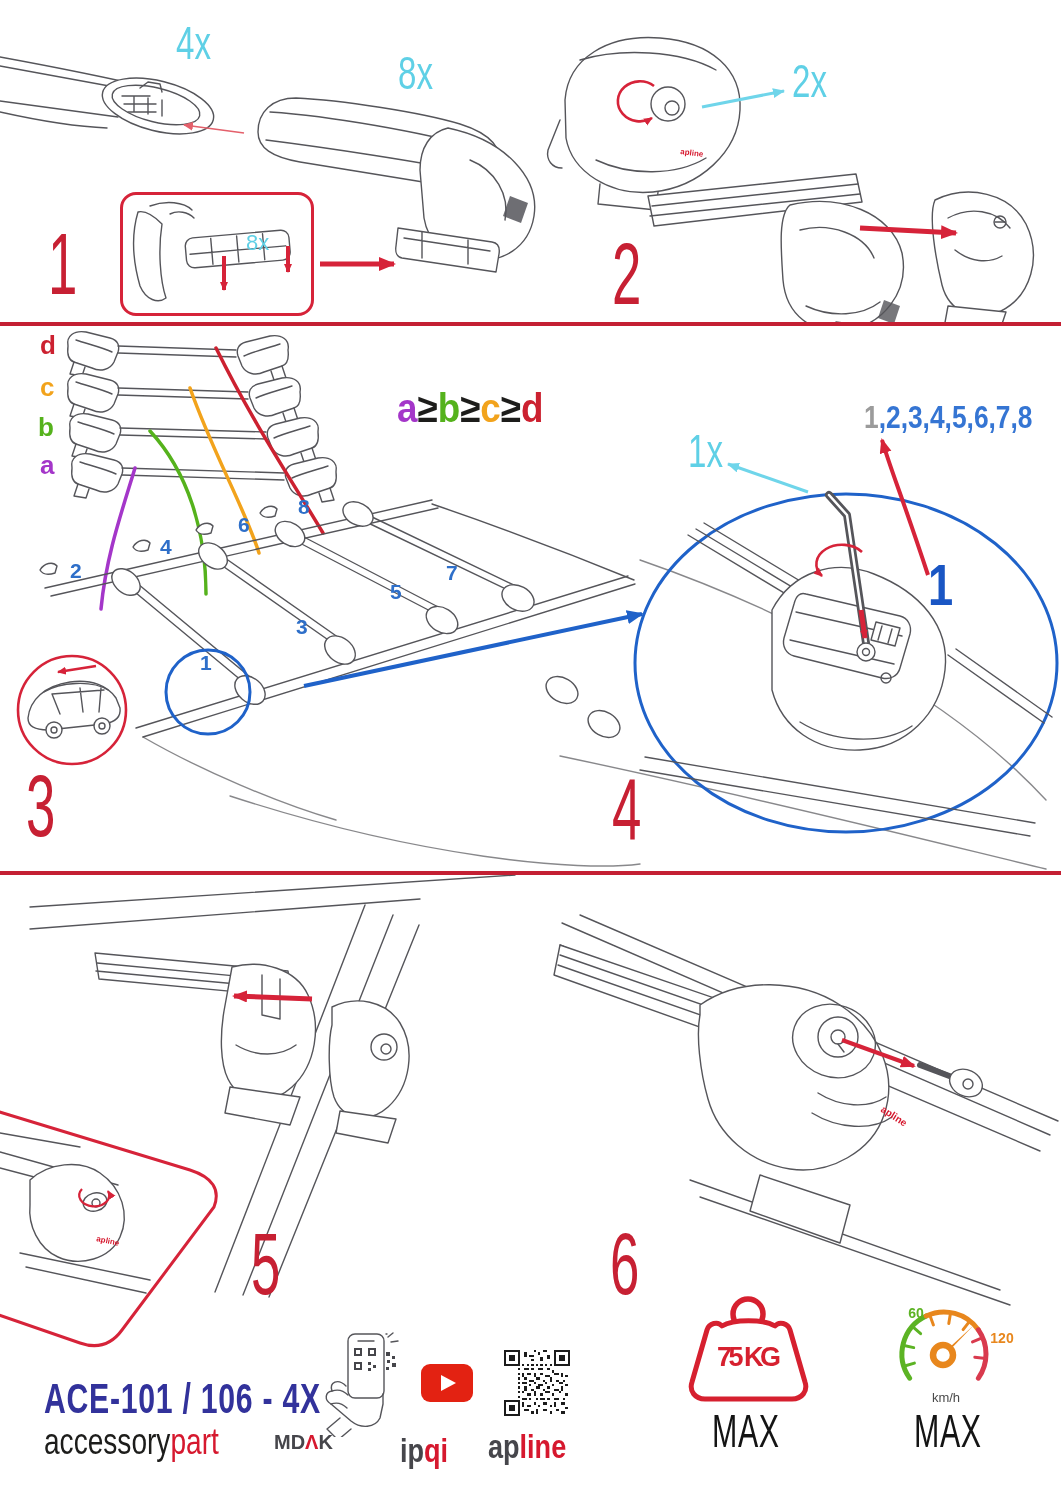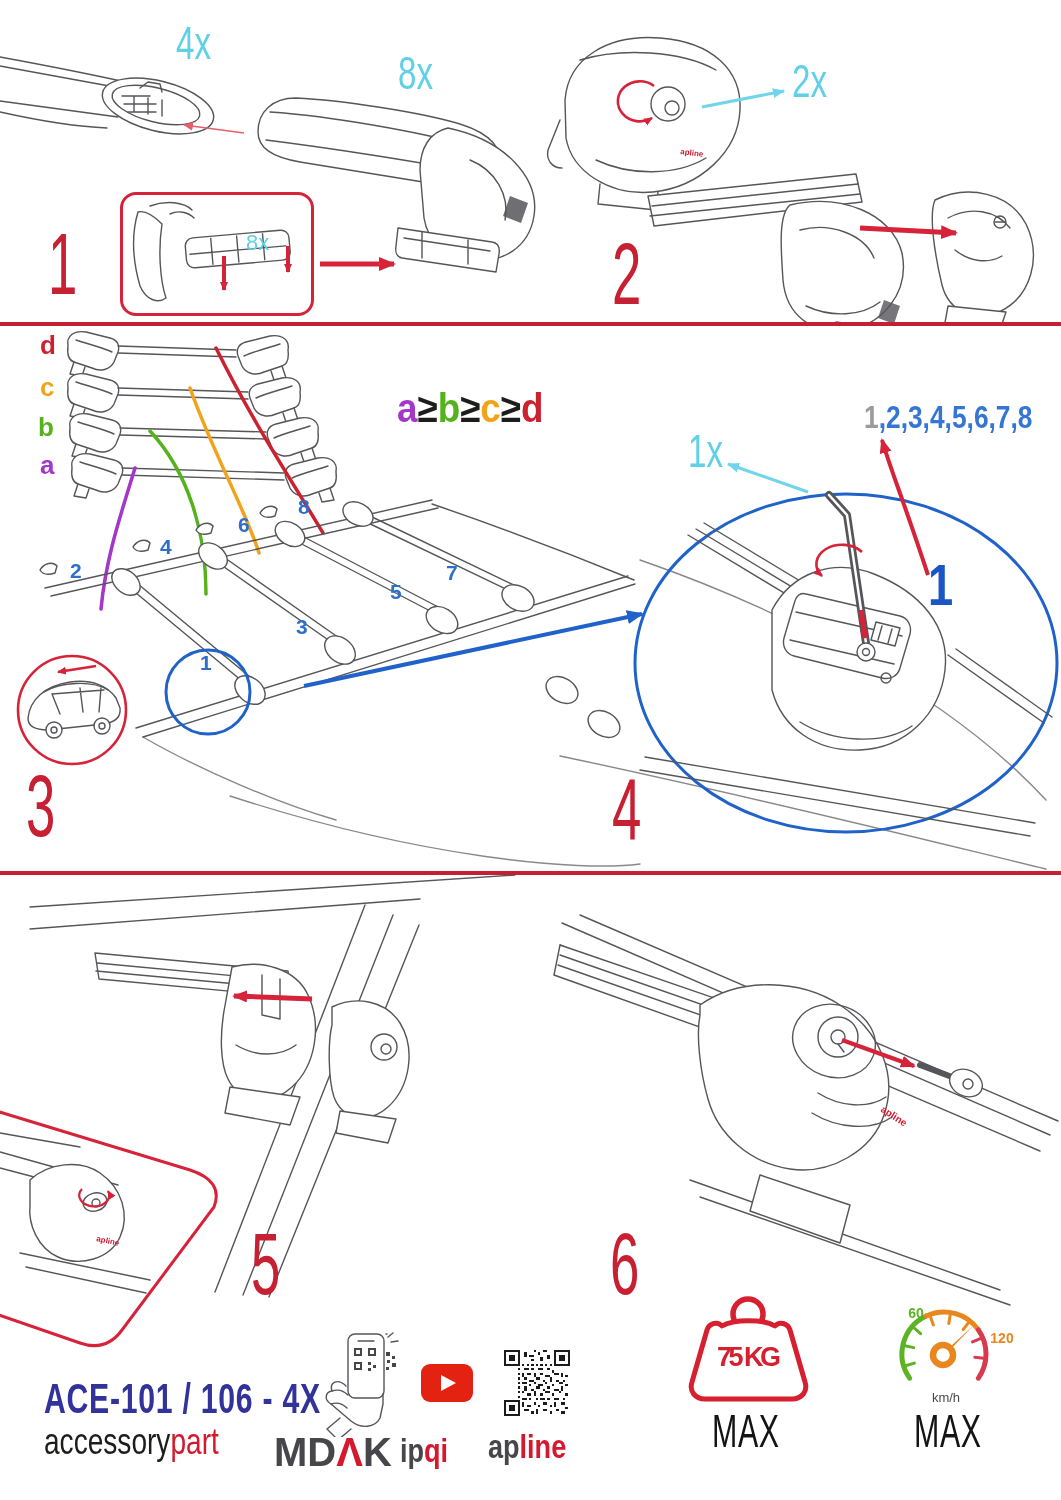--- a/index.html
+++ b/index.html
@@ -10,21 +10,21 @@
   .stepnum{color:#c72033;font-size:88px;line-height:.82;transform:scaleX(.6);transform-origin:left top;white-space:nowrap}
   .divider{position:absolute;left:0;width:1061px;height:4px;background:#c41f33}
   .rule{font-size:40px;font-weight:bold;line-height:1;transform:scaleX(.92);transform-origin:left top;white-space:nowrap}
   .rule .p{color:#a436c9}.rule .g{color:#55b21c}.rule .o{color:#f2a31c}.rule .r{color:#cc2130}.rule .k{color:#1d1d1b}
   .seq{font-size:31px;font-weight:bold;line-height:1;transform:scaleX(.85);transform-origin:left top;white-space:nowrap}
   .seq .first{color:#9b9b9b}.seq .rest{color:#3575d3}
   .big1{font-size:58px;font-weight:bold;color:#1a56c4;line-height:1;transform:scaleX(.78);transform-origin:left top}
   .model{font-size:42px;font-weight:bold;color:#32329b;line-height:1;transform:scaleX(.72);transform-origin:left top;white-space:nowrap;letter-spacing:1px}
   .brandline{font-size:36px;line-height:1;transform:scaleX(.78);transform-origin:left top;white-space:nowrap}
   .brandline .blk{color:#1d1d1b}.brandline .red{color:#d6182e}
-  .logotype{font-size:40px;font-weight:bold;line-height:1;white-space:nowrap}
+  .logotype{font-size:20px;font-weight:bold;line-height:1;white-space:nowrap}
   .logotype .gry{color:#46464b}.logotype .red{color:#d6182e}
   .lower{font-size:33px;font-weight:bold;line-height:1;transform:scaleX(.82);transform-origin:left top;white-space:nowrap}
   .max{font-size:46px;color:#141414;line-height:1;transform:scaleX(.66);transform-origin:left top;letter-spacing:1px;white-space:nowrap}
   .redbox{position:absolute;left:120px;top:192px;width:188px;height:118px;border:3px solid #d62339;border-radius:16px}
   svg{display:block}
   .la{stroke:#55555a;stroke-width:1.4;fill:none;stroke-linecap:round;stroke-linejoin:round}
   .laf{stroke:#55555a;stroke-width:1.4;fill:#ffffff;stroke-linecap:round;stroke-linejoin:round}
 </style>
 </head>
 <body>

